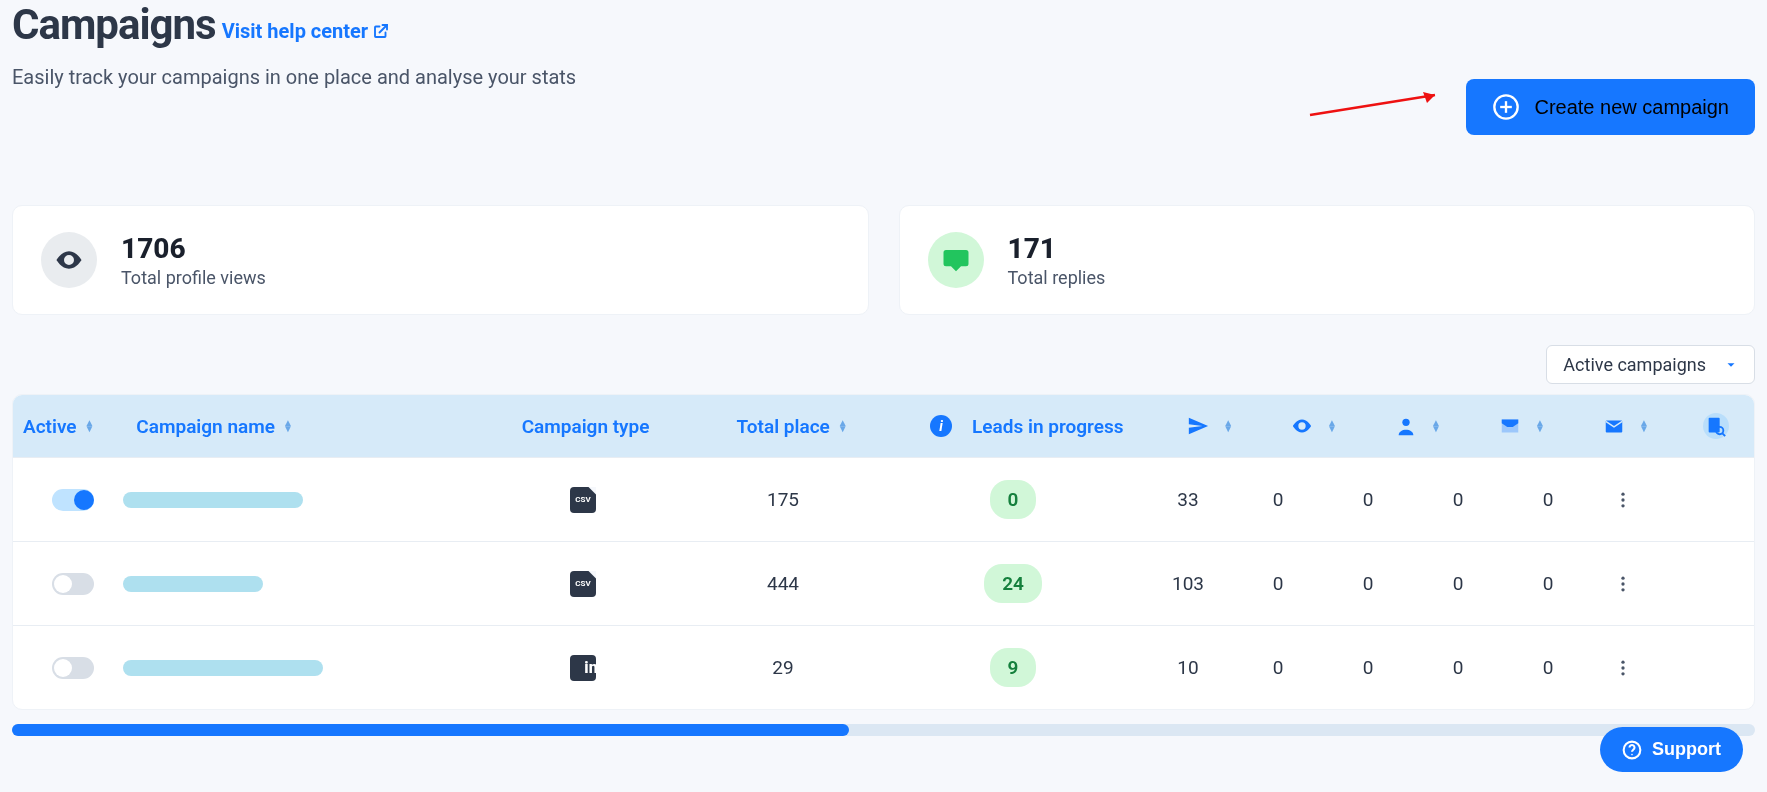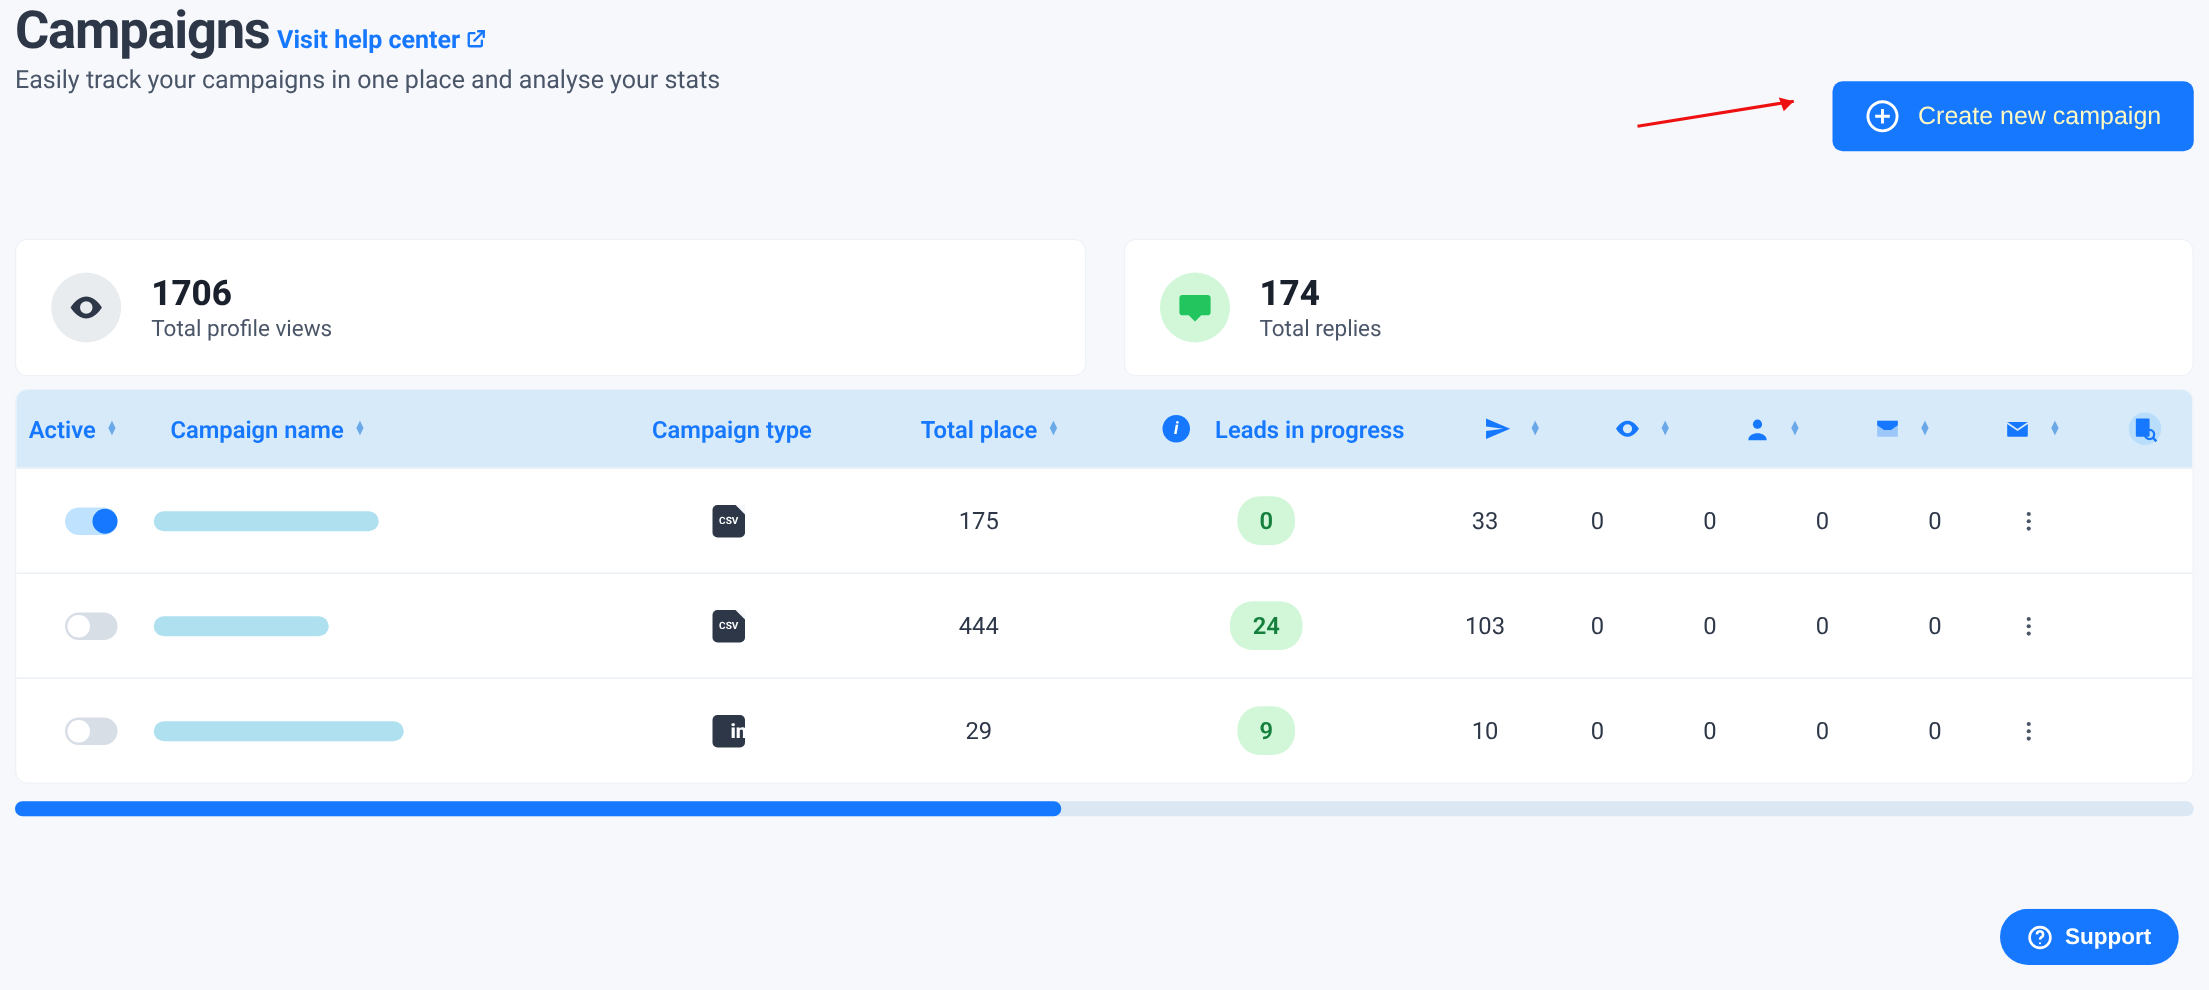--- a/index.html
+++ b/index.html
@@ -22,25 +22,25 @@
     background:var(--bg);
     color:var(--text);
     font-size:16px;
     width:1767px;
   }
   .page{padding:0 12px 40px 12px;position:relative;}
   
   .title-row{display:flex;align-items:flex-end;gap:6px;margin-top:0;}
   h1{font-size:42px;font-weight:700;margin:0;letter-spacing:-1px;}
   .help-link{color:var(--blue);font-weight:700;font-size:20px;display:inline-flex;align-items:center;gap:4px;padding-bottom:6px;}
-  .subtitle{color:var(--muted);font-size:20px;margin-top:2px;}
+  .subtitle{color:var(--muted);font-size:20px;margin-top:16px;}
   
   .action-row{display:flex;justify-content:flex-end;align-items:center;margin-top:-10px;position:relative;}
   .primary-btn{
-    background:var(--blue);color:#fef9c3;border:none;border-radius:8px;
+    background:var(--blue);color:#000000;border:none;border-radius:8px;
     padding:14px 26px;font-size:20px;font-weight:500;display:flex;align-items:center;gap:14px;cursor:pointer;
   }
   .primary-btn svg{width:28px;height:28px;}
   .arrow{position:absolute;right:300px;top:6px;}
   
   .cards{display:flex;gap:30px;margin-top:70px;}
   .card{
     flex:1;background:var(--card);border:1px solid #eef2f7;border-radius:10px;
     padding:26px 28px;display:flex;align-items:center;gap:24px;
   }
@@ -138,26 +138,34 @@
         <div class="label">Total profile views</div>
       </div>
     </div>
     <div class="card">
       <div class="icon-wrap green">
         <svg width="30" height="30" viewBox="0 0 24 24" fill="#22c55e">
             <path d="M20 4H4a2 2 0 0 0-2 2v9a2 2 0 0 0 2 2h4l4 4 4-4h4a2 2 0 0 0 2-2V6a2 2 0 0 0-2-2z"></path>
           </svg>
       </div>
       <div>
-        <div class="num">174</div>
+        <div class="num">171</div>
         <div class="label">Total replies</div>
       </div>
     </div>
   </div>
 
+  <div class="filter-row">
+    <div class="filter-select">
+      <span>Active campaigns</span>
+      <svg viewBox="0 0 24 24" fill="#1677ff">
+          <path d="M6 9l6 6 6-6z"></path>
+        </svg>
+    </div>
+  </div>
 
   <div class="table-wrap">
     <div class="thead">
       <div class="col col-active left">
         <span>Active</span>
         <span class="sort-ico">▲<br>▼</span>
       </div>
       <div class="col col-name left">
         <span>Campaign name</span>
         <span class="sort-ico">▲<br>▼</span>

